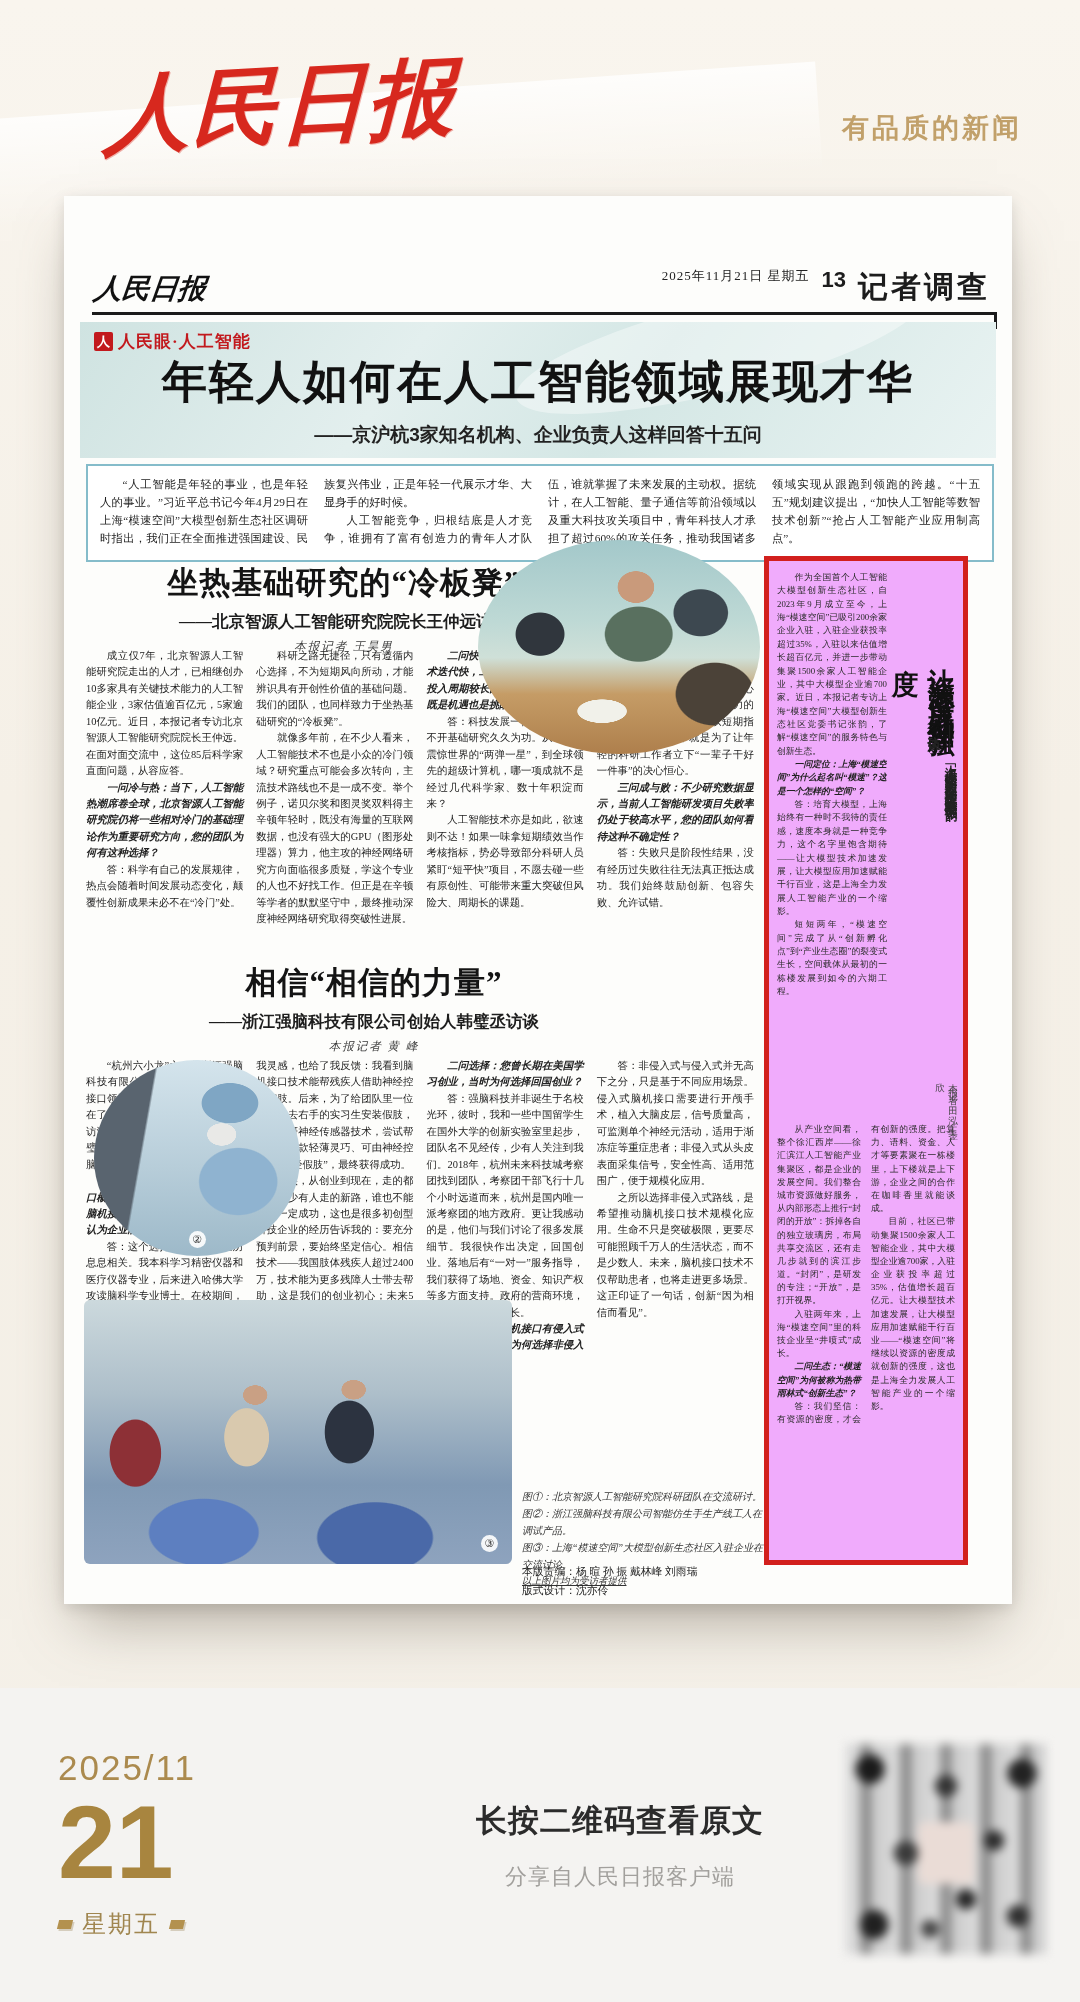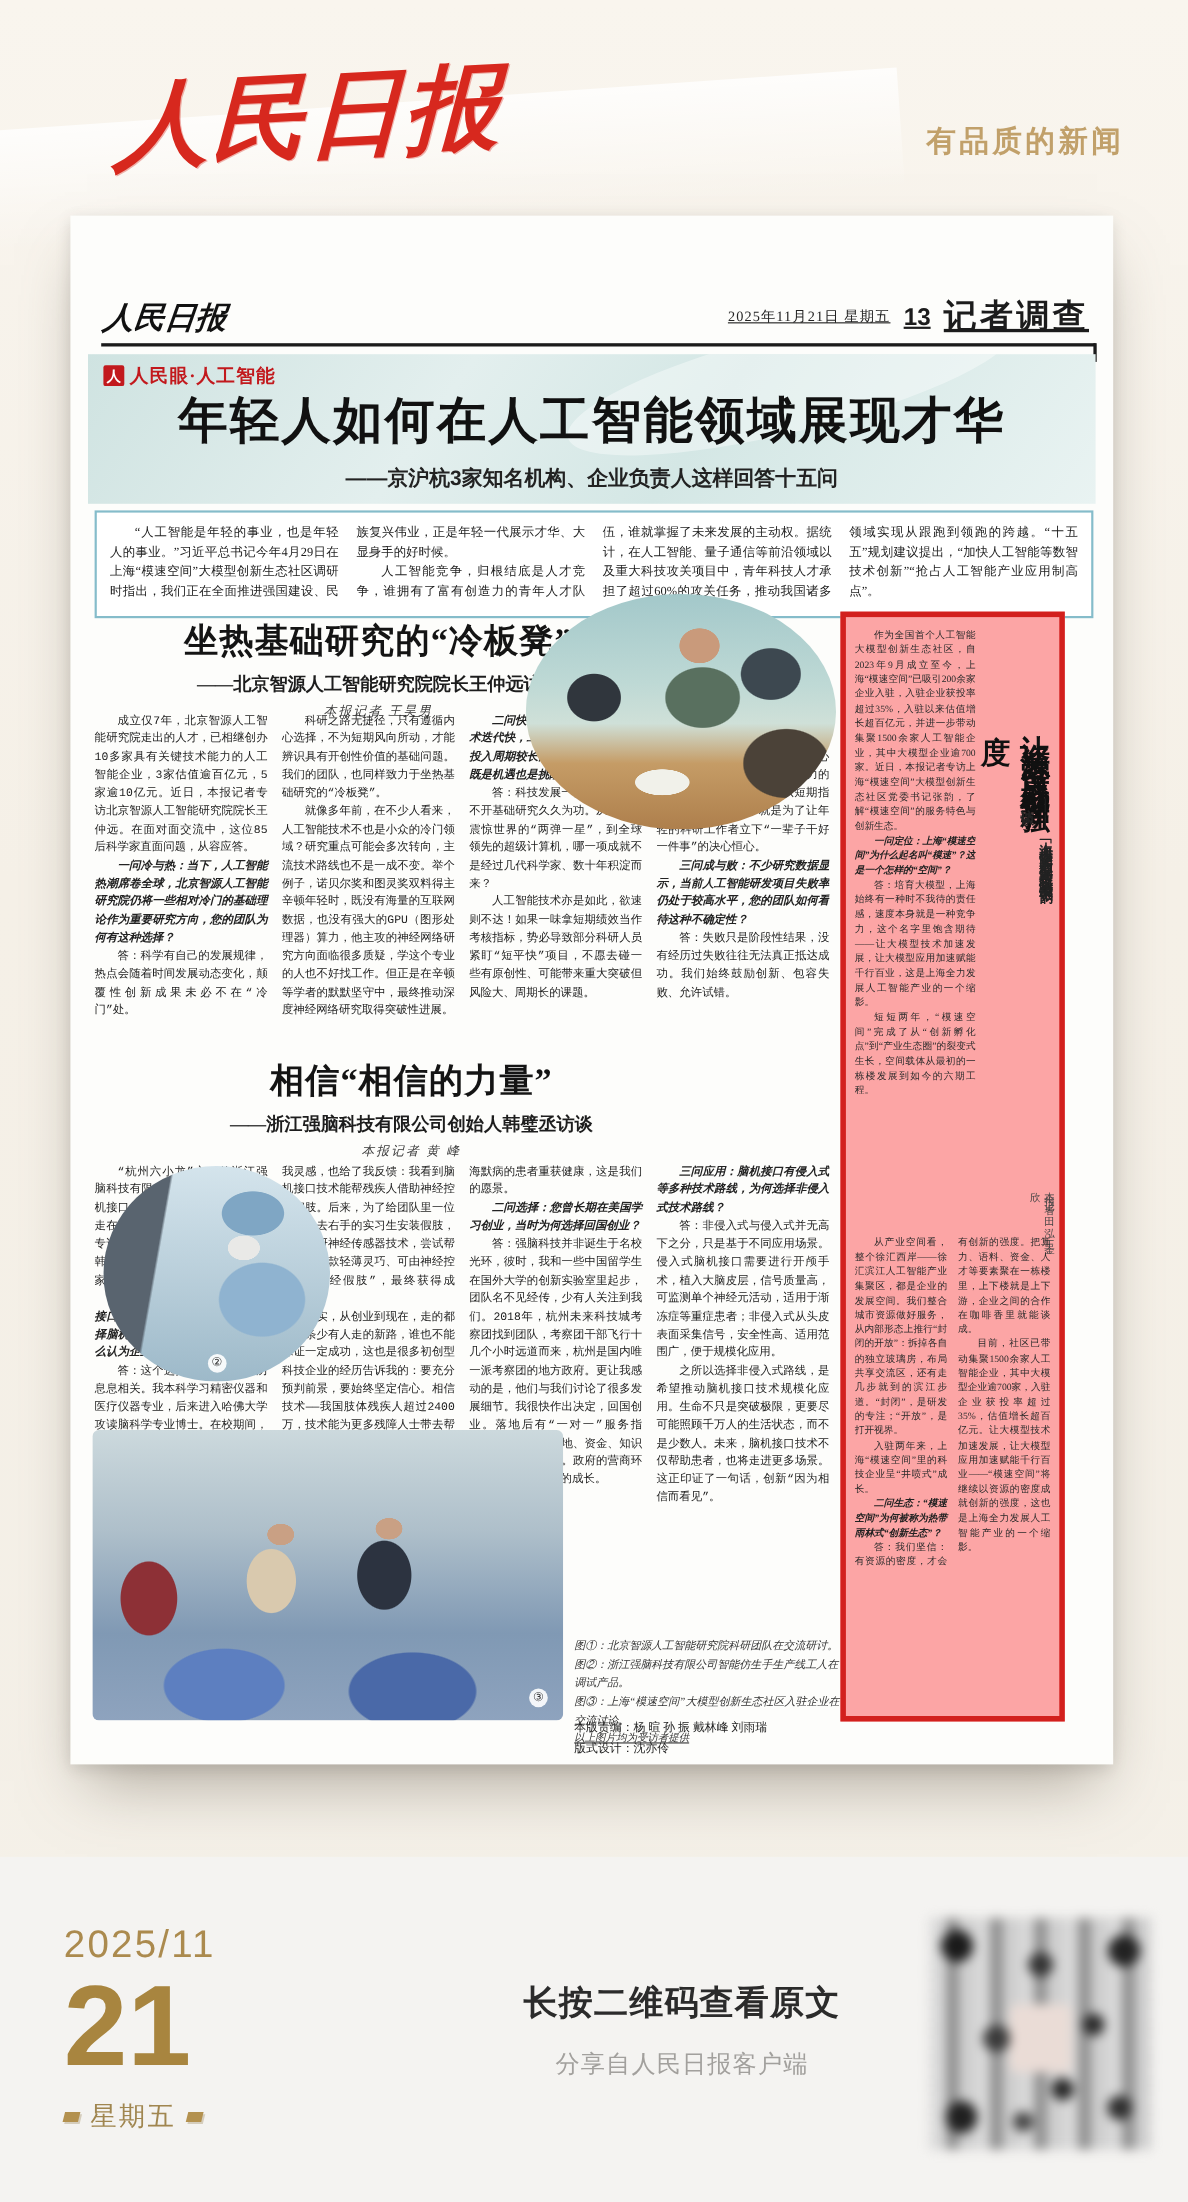--- a/index.html
+++ b/index.html
@@ -15,21 +15,21 @@
     text-shadow:1px 1px 0 rgba(215,40,30,.35);}
   .tagline{position:absolute;right:58px;top:110px;font-size:27px;color:#c1a06a;letter-spacing:3px;font-weight:600;}
 
   
   .paper{position:absolute;left:64px;top:196px;width:948px;height:1408px;background:#fdfdfb;
     box-shadow:0 30px 55px -15px rgba(110,100,85,.5),0 4px 14px rgba(0,0,0,.12);
     font-family:"Liberation Serif",serif;color:#1c1c1c;}
   .masthead{position:absolute;left:28px;right:22px;top:70px;height:42px;}
   .mast-logo{position:absolute;left:2px;bottom:0;font-style:italic;font-weight:900;font-size:28px;
     transform:skewX(-6deg);color:#111;}
-  .mast-right{position:absolute;right:0;bottom:0;display:flex;align-items:center;gap:12px;text-decoration:underline;}
+  .mast-right{position:absolute;right:0;bottom:0;display:flex;align-items:flex-start;gap:12px;}
   .mast-date{font-size:13px;color:#222;letter-spacing:1px;}
   .mast-page{font-size:22px;font-weight:900;font-family:"Liberation Sans",sans-serif;}
   .mast-section{font-size:30px;font-weight:900;letter-spacing:3px;font-family:"Liberation Sans",sans-serif;}
   .mast-rule{position:absolute;left:28px;right:16px;top:116px;height:3px;background:#1b1b1b;}
   .mast-rule .hook{position:absolute;right:-1px;top:0;width:3px;height:17px;background:#1b1b1b;}
 
   .lead-band{position:absolute;left:16px;right:16px;top:126px;height:136px;overflow:hidden;
     background:linear-gradient(125deg,#cfe3e1 0%,#e3efee 35%,#d4e7e5 60%,#e9f3f2 100%);}
   .lead-band::after{content:"";position:absolute;left:430px;top:-20px;width:420px;height:90px;border-radius:50%;
     background:rgba(255,255,255,.4);transform:rotate(-14deg);}
@@ -44,21 +44,21 @@
 
   .intro-box{position:absolute;left:22px;right:18px;top:268px;height:76px;border:2px solid #85bcca;
     background:rgba(255,255,255,.82);padding:9px 12px;column-count:4;column-gap:16px;
     font-size:11.3px;line-height:1.6;text-align:justify;overflow:hidden;}
   .intro-box p{margin:0;text-indent:2em;}
 
   
   .art-head h3{margin:0;text-align:center;font-size:31px;font-weight:900;letter-spacing:1px;color:#141414;}
   .art-head h4{margin:7px 0 0;text-align:center;font-size:16.5px;font-weight:700;color:#1d1d1d;}
   .byline{margin-top:6px;text-align:center;font-size:11.5px;color:#3a3a3a;font-style:italic;letter-spacing:2px;}
-  .cols4{column-gap:13px;column-count:4;font-size:10.4px;line-height:1.58;text-align:justify;overflow:hidden;font-family:Liberation Mono, monospace;}
+  .cols4{column-gap:13px;column-count:4;font-size:10.4px;line-height:1.58;text-align:justify;overflow:hidden;}
   .cols4 p,.rb-top-text p,.rb-body p{margin:0;text-indent:2em;}
   .q{font-style:italic;font-weight:700;color:#222;}
 
   .art1-head{position:absolute;left:30px;top:366px;width:500px;}
   .art1-body{position:absolute;left:22px;top:452px;width:668px;height:286px;}
   .art2-head{position:absolute;left:60px;top:766px;width:500px;}
   .art2-body{position:absolute;left:22px;top:862px;width:668px;height:430px;}
 
   
   .photo{position:absolute;z-index:3;overflow:hidden;}
@@ -88,21 +88,21 @@
       radial-gradient(40px 52px at 38% 52%, #d9c9ae 0 55%, transparent 57%),
       radial-gradient(44px 56px at 62% 50%, #2c3340 0 55%, transparent 57%),
       radial-gradient(20px 16px at 40% 36%, #c9a084 0 60%, transparent 62%),
       radial-gradient(20px 16px at 63% 34%, #c9a084 0 60%, transparent 62%),
       radial-gradient(90px 55px at 28% 88%, #5d7fc0 0 60%, transparent 62%),
       radial-gradient(95px 58px at 68% 90%, #4a69a8 0 60%, transparent 62%),
       linear-gradient(180deg,#ccd9dd 0%,#aebfca 35%,#8099b4 70%,#8ea3be 100%);}
 
   
   .red-box{position:absolute;left:700px;top:360px;width:204px;height:1009px;border:5px solid #d2201d;
-    background:#fca5a5;box-sizing:border-box;z-index:2;}
+    background:#f0abfc;box-sizing:border-box;z-index:2;}
   .rb-top-text{position:absolute;left:8px;top:10px;width:110px;height:506px;font-size:8.8px;line-height:1.52;
     text-align:justify;color:#2a2a2a;overflow:hidden;}
   .rb-titles{position:absolute;right:4px;top:16px;height:552px;writing-mode:vertical-rl;display:flex;gap:5px;}
   .rb-title{font-size:27px;font-weight:900;letter-spacing:7px;color:#111;padding-top:70px;}
   .rb-sub{font-size:12.5px;font-weight:700;color:#222;letter-spacing:2px;}
   .rb-byline{font-size:9.5px;color:#444;letter-spacing:4px;padding-top:268px;}
   .rb-body{position:absolute;left:8px;right:8px;top:562px;bottom:8px;column-count:2;column-gap:10px;
     font-size:8.8px;line-height:1.5;text-align:justify;color:#2a2a2a;overflow:hidden;}
 
   

